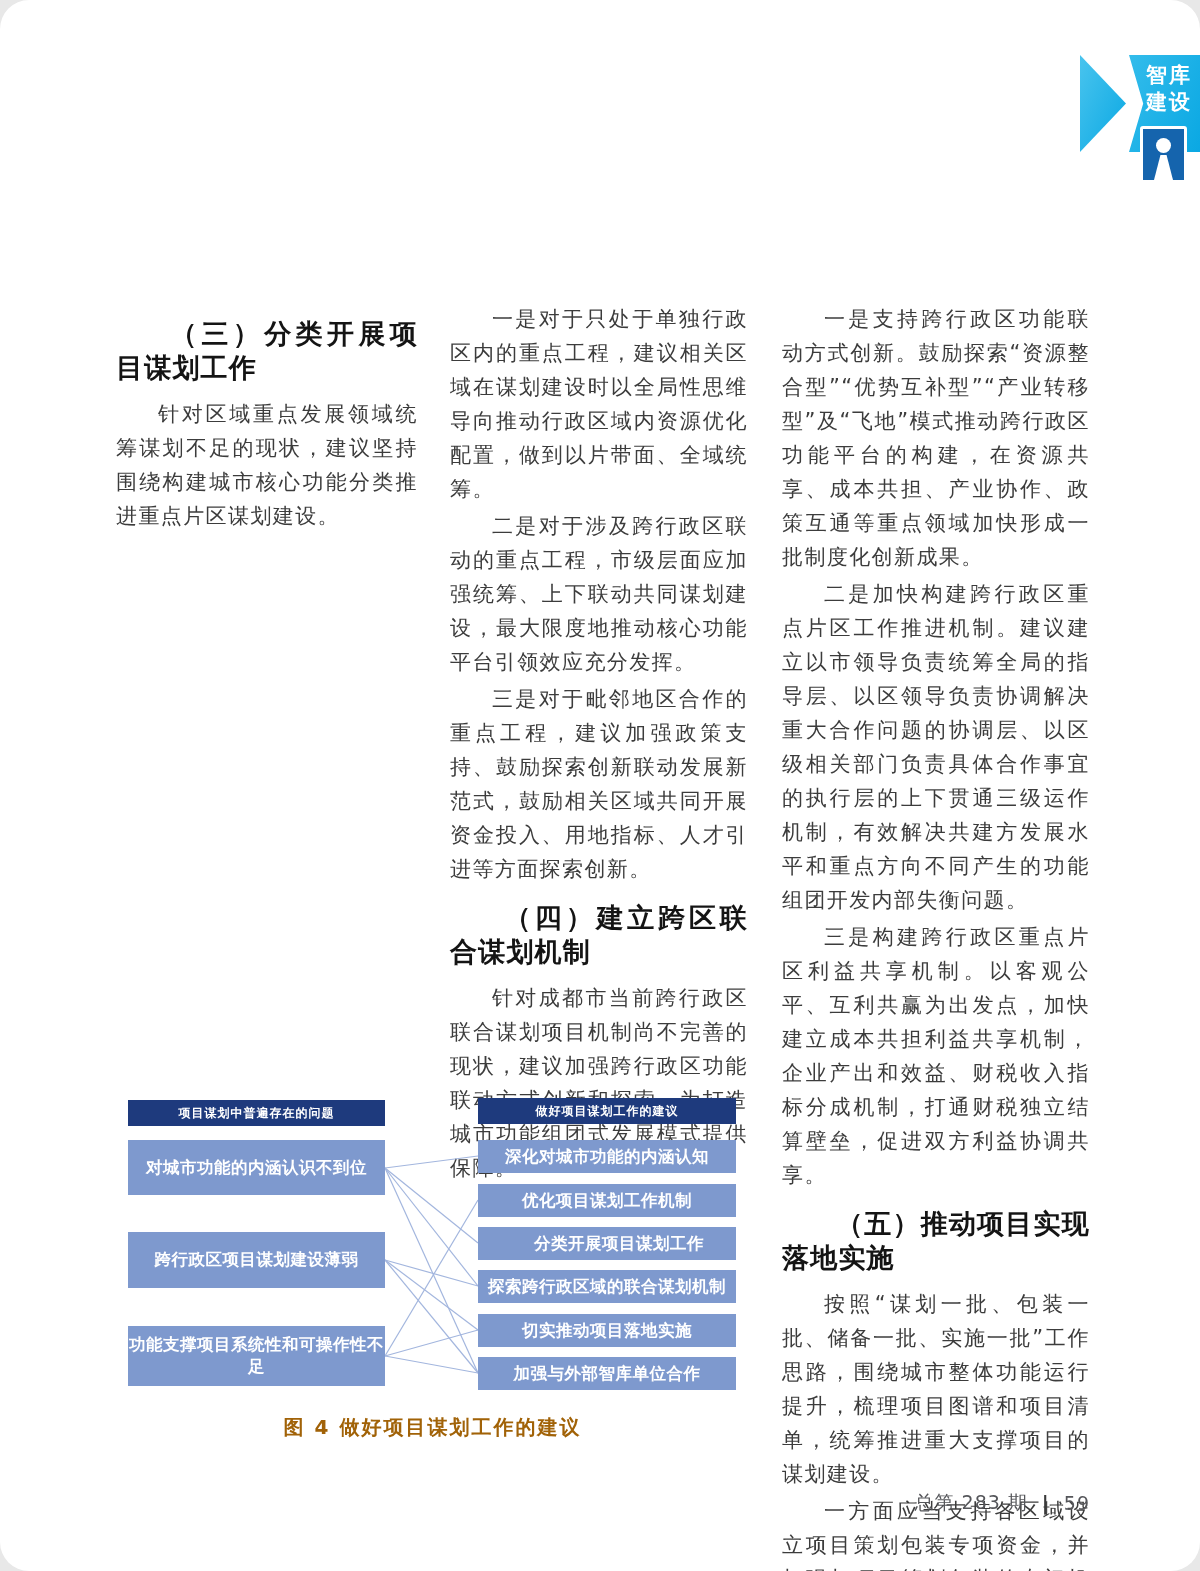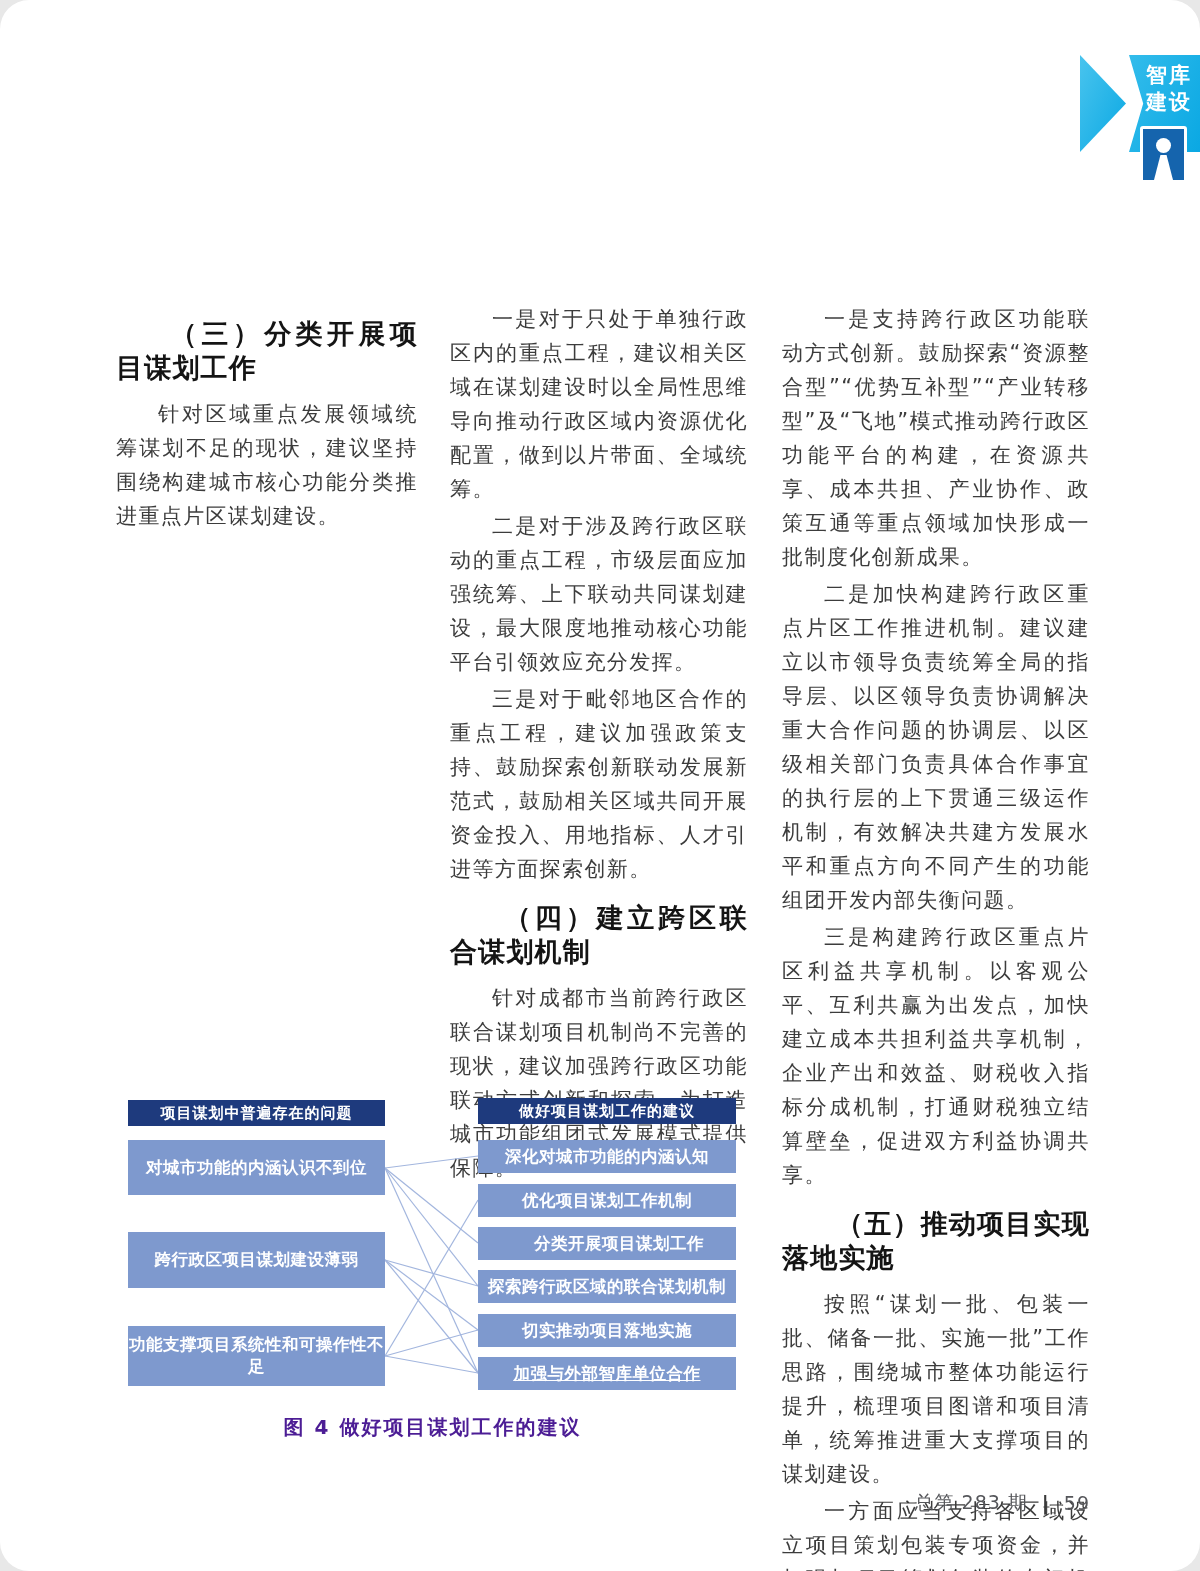--- a/index.html
+++ b/index.html
@@ -49,28 +49,28 @@
     font-weight:bold;color:#141414;letter-spacing:1.2px;
   }
   #col1{left:116px;width:302px;}
   #col2{left:450px;width:298px;}
   #col3{left:782px;width:308px;}
   
   .fig-box{
     position:absolute;box-sizing:border-box;color:#ffffff;font-weight:bold;
     display:flex;align-items:center;justify-content:center;text-align:center;
   }
-  .fig-head{background:#1e3a7d;font-size:15px;letter-spacing:1px;}
+  .fig-head{background:#1e3a7d;font-size:12px;letter-spacing:1px;}
   .fig-item{background:#7e99ce;font-size:16.5px;letter-spacing:0.5px;}
   .fig-left{left:128px;width:257px;}
   .fig-right{left:478px;width:258px;}
   #fig-lines{position:absolute;left:125px;top:1098px;width:615px;height:300px;}
   .fig-caption{
     position:absolute;left:125px;top:1414px;width:615px;text-align:center;
-    font-size:20px;font-weight:600;color:#4c1d95;letter-spacing:2px;
+    font-size:20px;font-weight:600;color:#a16207;letter-spacing:2px;
   }
   
   .footer{
     position:absolute;right:110px;top:1490px;font-size:19px;color:#55565a;
     letter-spacing:1px;display:flex;align-items:center;gap:14px;text-align:right;
   }
   .footer .bar{font-weight:bold;color:#3a3a3a;}
 </style>
 </head>
 <body>
@@ -127,21 +127,21 @@
   <div class="fig-box fig-item fig-left" style="top:1140px;height:55px;">对城市功能的内涵认识不到位</div>
   <div class="fig-box fig-item fig-left" style="top:1232px;height:56px;">跨行政区项目谋划建设薄弱</div>
   <div class="fig-box fig-item fig-left" style="top:1326px;height:60px;">功能支撑项目系统性和可操作性不足</div>
 
   <div class="fig-box fig-head fig-right" style="top:1098px;height:26px;">做好项目谋划工作的建议</div>
   <div class="fig-box fig-item fig-right" style="top:1140px;height:33px;">深化对城市功能的内涵认知</div>
   <div class="fig-box fig-item fig-right" style="top:1184px;height:33px;">优化项目谋划工作机制</div>
   <div class="fig-box fig-item fig-right" style="top:1227px;height:33px;padding-left:24px;">分类开展项目谋划工作</div>
   <div class="fig-box fig-item fig-right" style="top:1270px;height:33px;text-align:center;">探索跨行政区域的联合谋划机制</div>
   <div class="fig-box fig-item fig-right" style="top:1314px;height:33px;">切实推动项目落地实施</div>
-  <div class="fig-box fig-item fig-right" style="top:1357px;height:33px;text-decoration:underline;">加强与外部智库单位合作</div>
+  <div class="fig-box fig-item fig-right" style="top:1357px;height:33px;">加强与外部智库单位合作</div>
 
   <div class="fig-caption">图 4  做好项目谋划工作的建议</div>
 
   <div class="footer">
     <span>总第 283 期</span>
     <span class="bar">|</span>
     <span>59</span>
   </div>
 
 </div>

